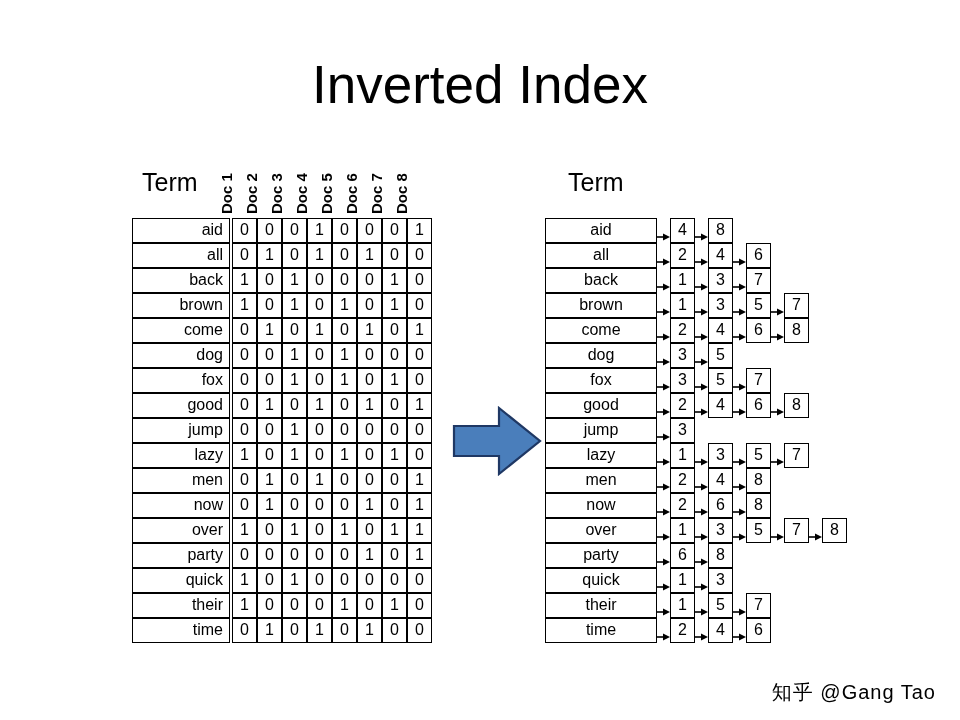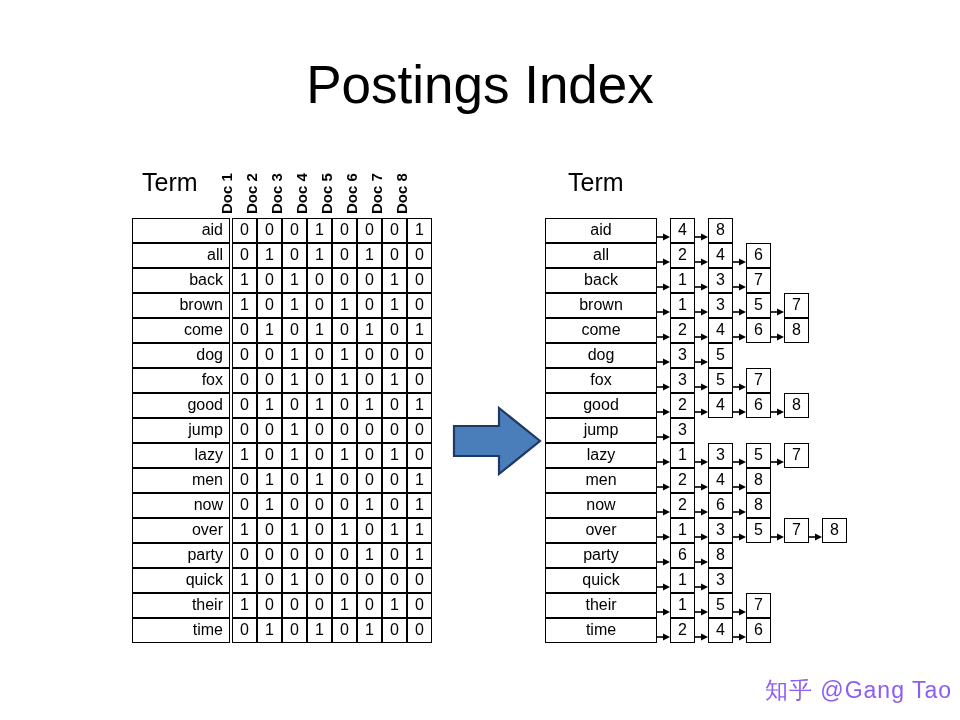--- a/index.html
+++ b/index.html
@@ -165,34 +165,34 @@
     position: absolute;
     top: 9px;
     height: 8px;
     width: 13px;
     overflow: visible;
   }
 
   
   #watermark {
     position: absolute;
-    right: 8px;
+    right: 24px;
     bottom: 14px;
-    font-size: 23px;
-    color: #8b5cf6;
+    font-size: 20px;
+    color: #000000;
     white-space: nowrap;
     letter-spacing: 1px;
   }
 </style>
 </head>
 <body>
 
 <div id="slide">
 
-  <div id="title">Postings Index</div>
+  <div id="title">Inverted Index</div>
 
   <div id="left-term-label" class="hdr-label">Term</div>
 
   <div id="doc-headers">
       <div class="doc-head" style="left: 4px;">Doc 1</div>
       <div class="doc-head" style="left: 29px;">Doc 2</div>
       <div class="doc-head" style="left: 54px;">Doc 3</div>
       <div class="doc-head" style="left: 79px;">Doc 4</div>
       <div class="doc-head" style="left: 104px;">Doc 5</div>
       <div class="doc-head" style="left: 129px;">Doc 6</div>

